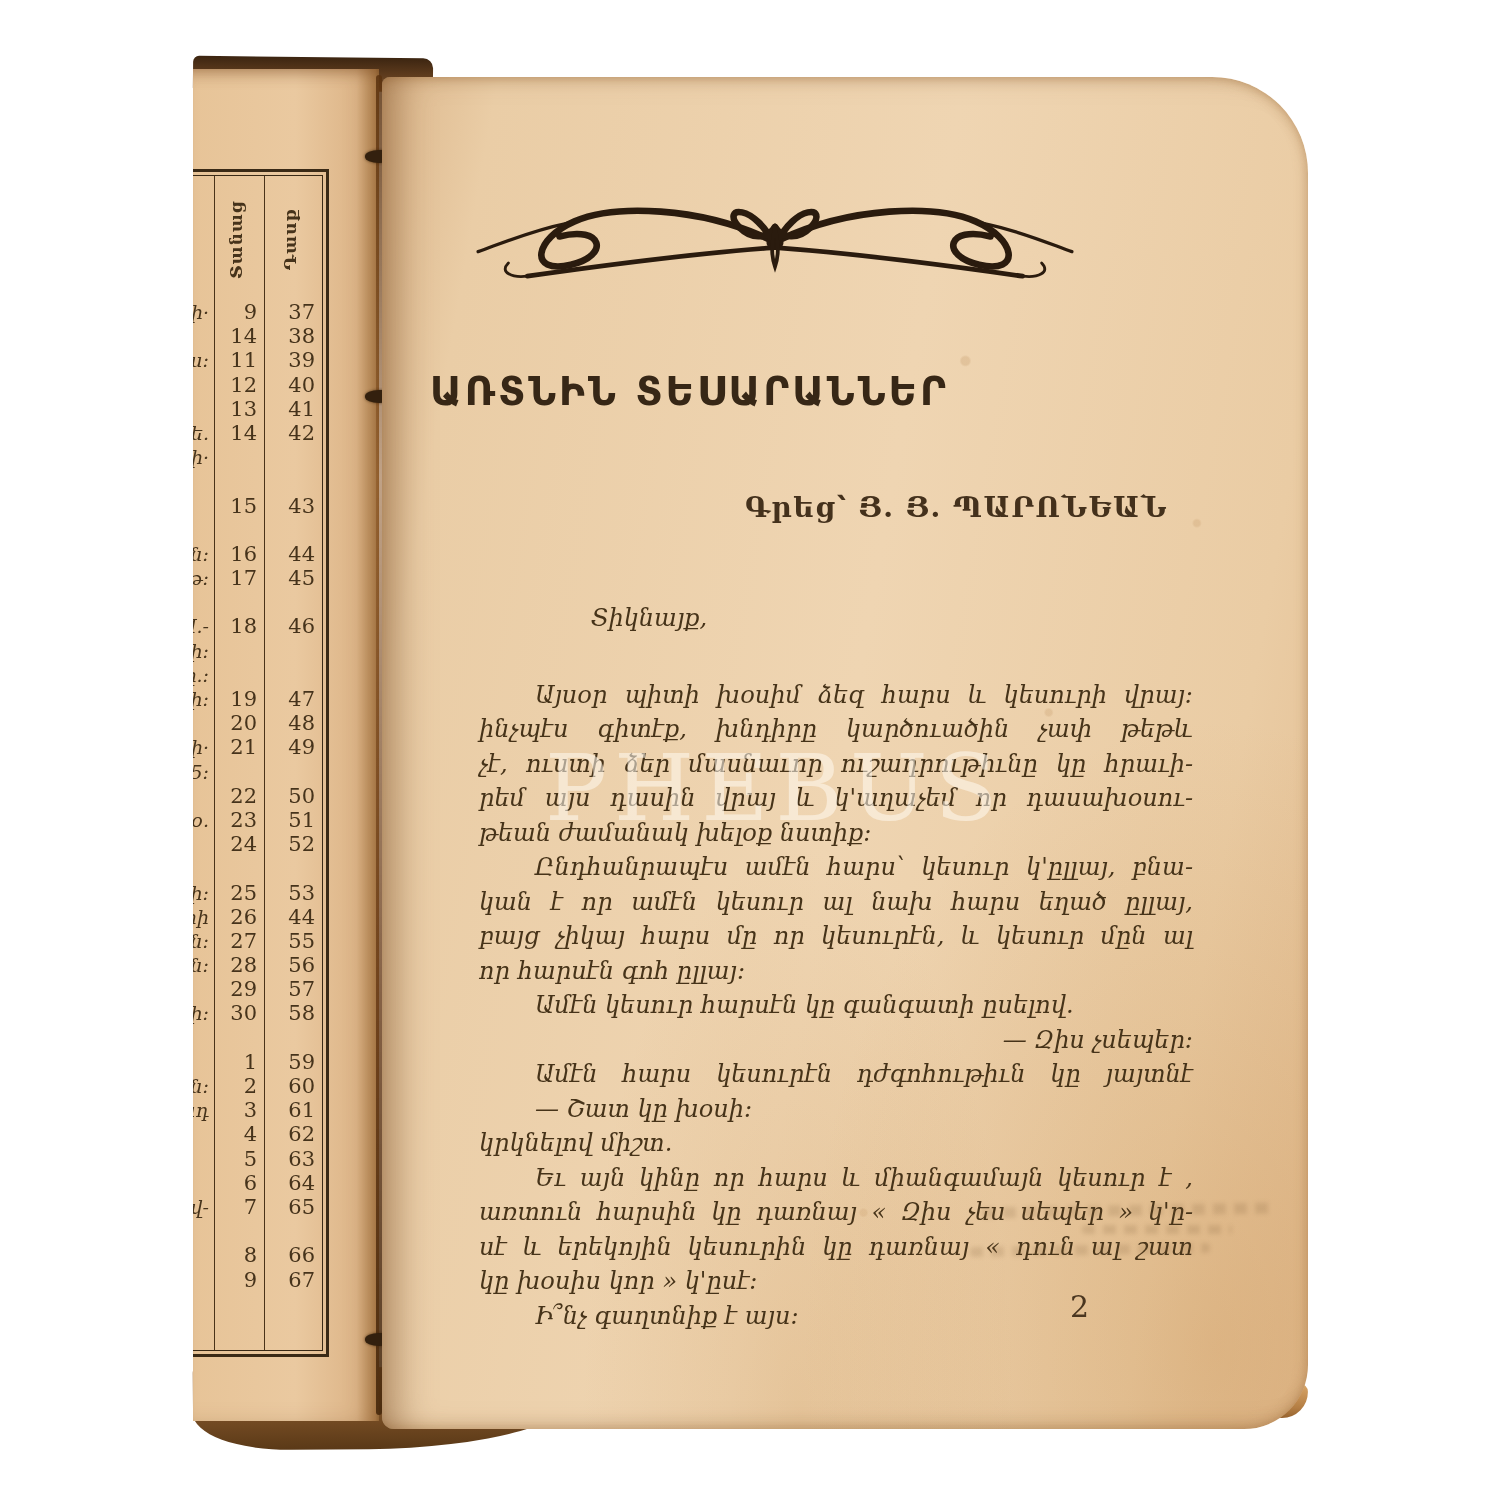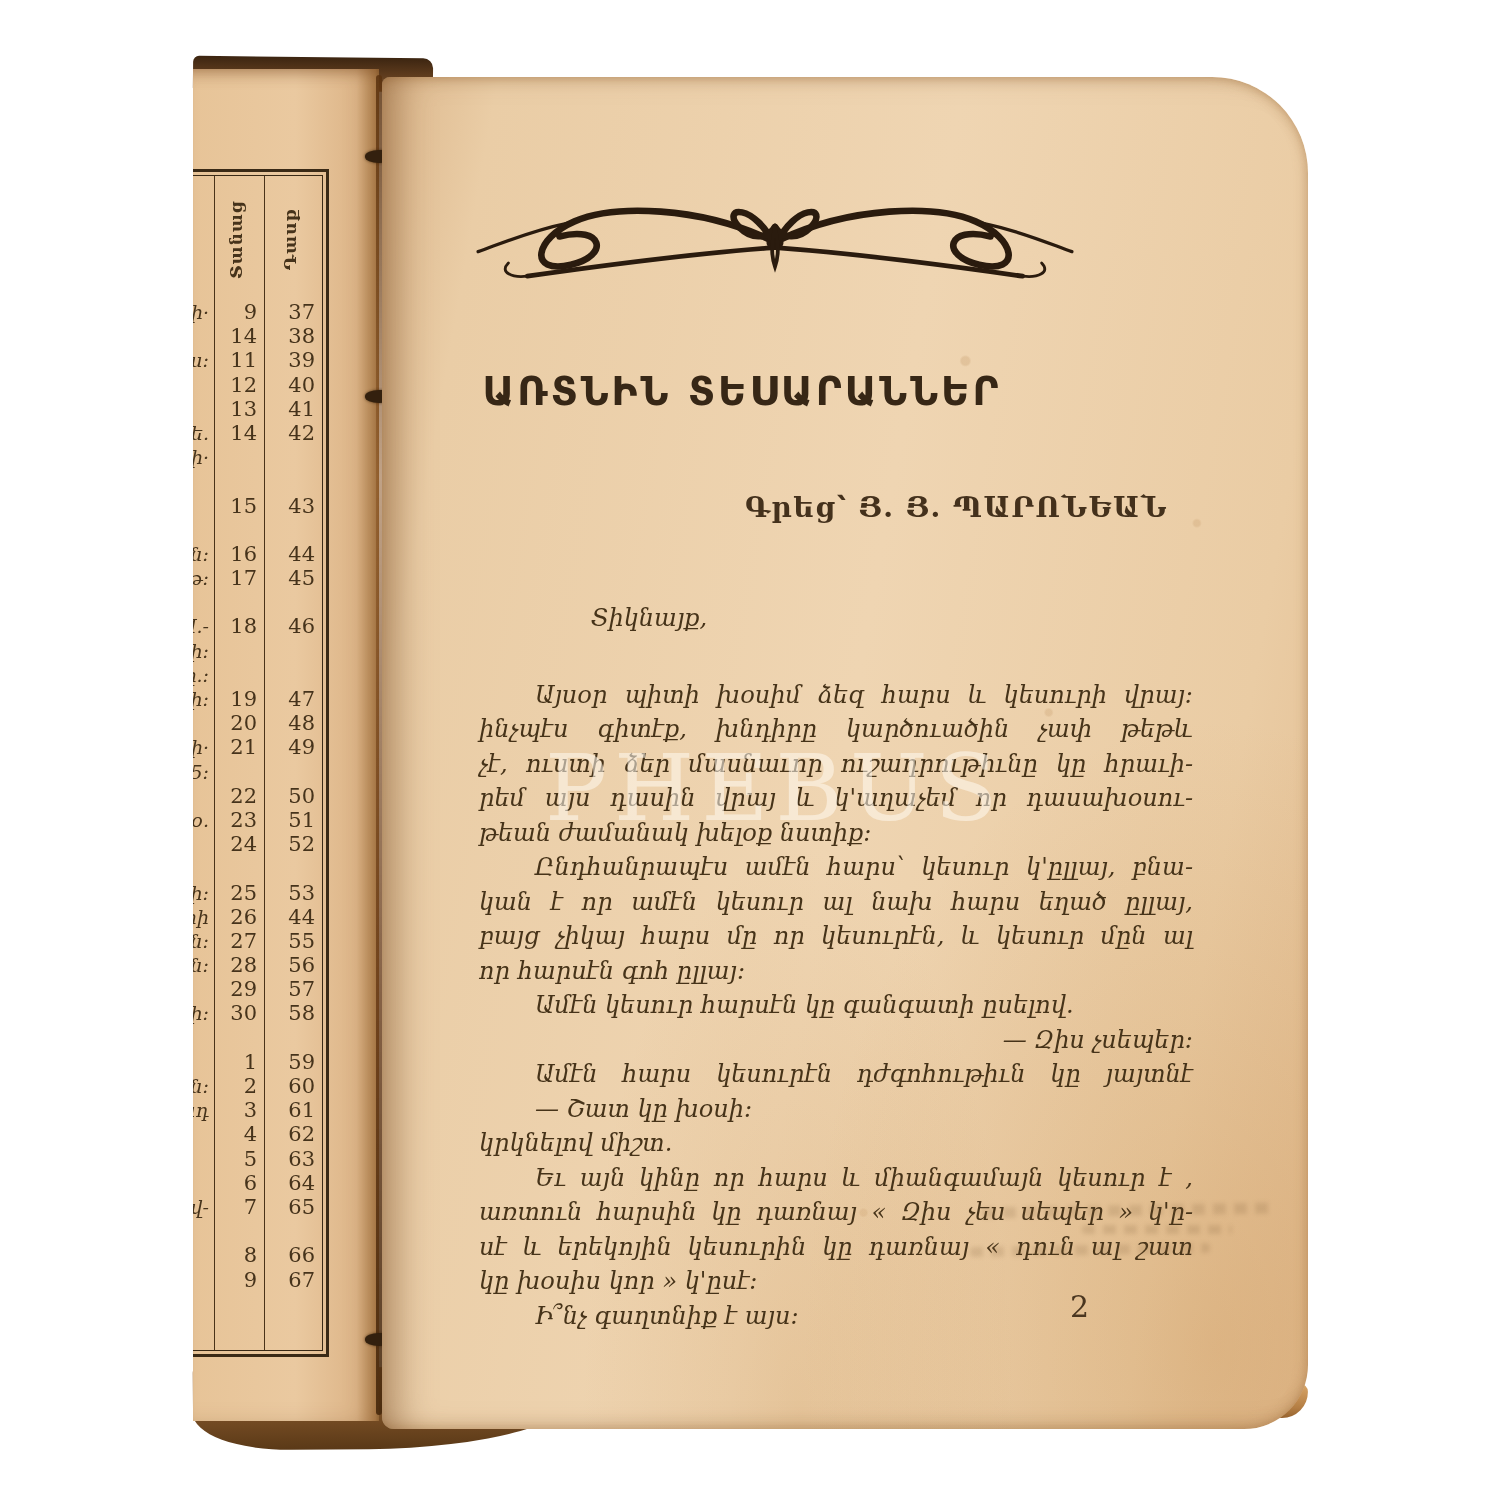--- a/index.html
+++ b/index.html
@@ -57,21 +57,21 @@
       radial-gradient(circle at 52% 84%, rgba(160,105,45,.12) 0 3px, transparent 5px),
       linear-gradient(100deg,#dcb78c 0%,#eacda6 10%,#efd5b2 50%,#eaccA4 84%,#e2bd92 100%);
     box-shadow:inset 30px 0 38px -18px rgba(115,70,30,.55),
                inset 0 10px 14px -10px rgba(150,100,50,.5),
                inset -8px 0 14px -8px rgba(150,100,50,.4),
                inset 0 -10px 16px -10px rgba(150,100,50,.45);
     color:#3d2d1a;}
 
   .ornament{position:absolute;left:84px;top:116px;width:618px;height:104px;}
 
-  .title{position:absolute;left:48px;top:292px;width:624px;text-align:center;
+  .title{position:absolute;left:48px;top:292px;width:624px;text-align:left;
     font-family:"DejaVu Sans",sans-serif;font-weight:700;font-size:39px;letter-spacing:3px;
     color:#372716;white-space:nowrap;}
   .byline{position:absolute;right:140px;top:414px;font-size:28px;font-weight:bold;
     letter-spacing:1.5px;color:#44311c;white-space:nowrap;}
 
   .body-lines{position:absolute;left:97px;top:524px;width:714px;font-size:24px;
     font-style:italic;color:#463319;}
   .bline{height:34.5px;line-height:34.5px;white-space:nowrap;}
   .bline.j{white-space:normal;text-align:justify;text-align-last:justify;}
 

